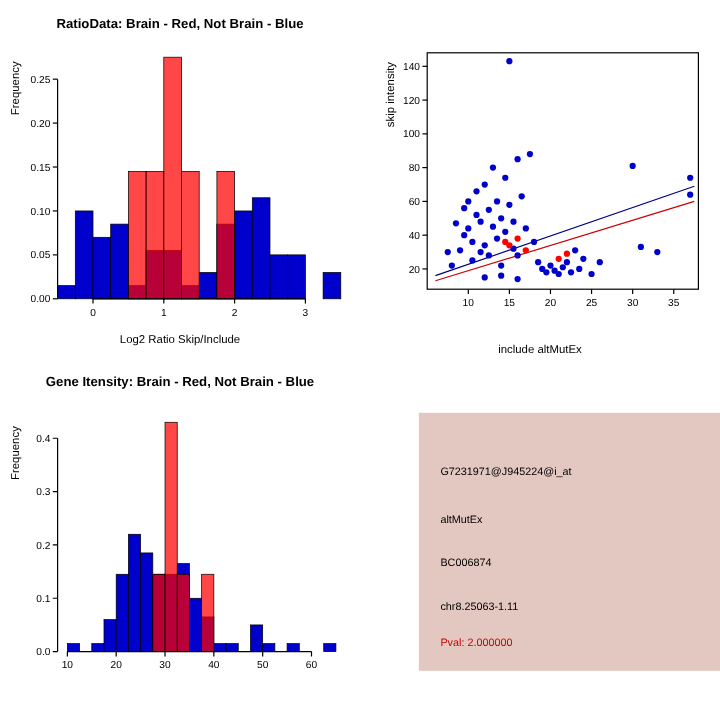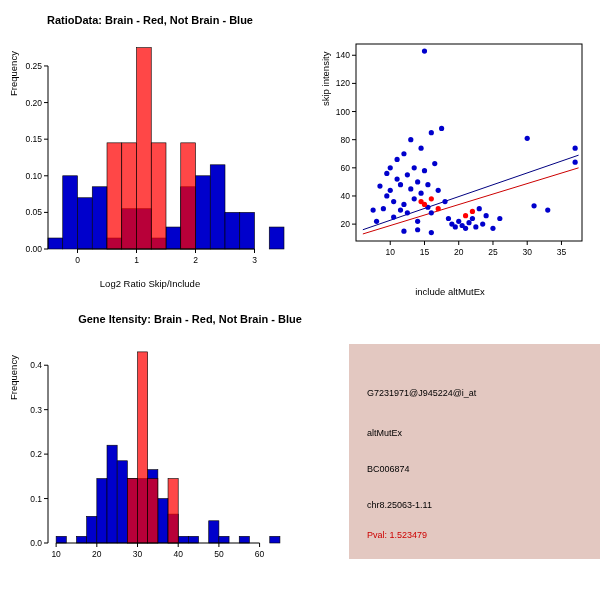--- a/index.html
+++ b/index.html
@@ -167,21 +167,21 @@
         <line x1="261.45454545454544" y1="211" x2="261.45454545454544" y2="215" stroke="#000" stroke-width="1"></line>
         <text x="261.45454545454544" y="225" text-anchor="middle" font-size="8.5" font-family="Liberation Sans, sans-serif" fill="#000">35</text>
       </svg>
     <div class="axlabel" style="position:absolute;left:0;top:280px;width:300px;">include altMutEx</div>
     <div style="position:absolute;left:20px;top:100px;">
         <div class="ylabel">skip intensity</div>
       </div>
   </div>
 
   <div class="panel" style="left:0;top:305px;width:300px;height:295px;">
-    <div class="ptitle" style="width:300px;margin-top:8px;padding-left:40px;">Gene Itensity: Brain - Red, Not Brain - Blue</div>
+    <div class="ptitle" style="width:300px;margin-top:8px;">Gene Itensity: Brain - Red, Not Brain - Blue</div>
     <svg id="svg3" width="300" height="250" style="position:absolute;left:0;top:24px;">
         <rect x="56.13793103448276" y="207.33333333333334" width="10.172413793103445" height="6.666666666666657" fill="#0000cc" stroke="#000" stroke-width="0.6" fill-opacity="1"></rect>
         <rect x="76.48275862068965" y="207.33333333333334" width="10.172413793103459" height="6.666666666666657" fill="#0000cc" stroke="#000" stroke-width="0.6" fill-opacity="1"></rect>
         <rect x="86.65517241379311" y="187.33333333333334" width="10.17241379310343" height="26.666666666666657" fill="#0000cc" stroke="#000" stroke-width="0.6" fill-opacity="1"></rect>
         <rect x="96.82758620689654" y="149.55555555555554" width="10.172413793103459" height="64.44444444444446" fill="#0000cc" stroke="#000" stroke-width="0.6" fill-opacity="1"></rect>
         <rect x="107" y="116.22222222222223" width="10.172413793103445" height="97.77777777777777" fill="#0000cc" stroke="#000" stroke-width="0.6" fill-opacity="1"></rect>
         <rect x="117.17241379310344" y="131.77777777777777" width="10.172413793103459" height="82.22222222222223" fill="#0000cc" stroke="#000" stroke-width="0.6" fill-opacity="1"></rect>
         <rect x="127.3448275862069" y="149.55555555555554" width="10.172413793103445" height="64.44444444444446" fill="#0000cc" stroke="#000" stroke-width="0.6" fill-opacity="1"></rect>
         <rect x="137.51724137931035" y="149.55555555555554" width="10.17241379310343" height="64.44444444444446" fill="#0000cc" stroke="#000" stroke-width="0.6" fill-opacity="1"></rect>
         <rect x="147.68965517241378" y="140.66666666666666" width="10.172413793103459" height="73.33333333333334" fill="#0000cc" stroke="#000" stroke-width="0.6" fill-opacity="1"></rect>
@@ -225,16 +225,16 @@
     <div style="position:absolute;left:8px;top:95px;">
         <div class="ylabel">Frequency</div>
       </div>
   </div>
 
   <div class="panel infobox" style="left:349px;top:344px;width:234px;height:215px;padding-left:20px;">
     <div class="infotext" style="position:absolute;left:18px;top:44px;">G7231971@J945224@i_at</div>
     <div class="infotext" style="position:absolute;left:18px;top:84px;">altMutEx</div>
     <div class="infotext" style="position:absolute;left:18px;top:120px;">BC006874</div>
     <div class="infotext" style="position:absolute;left:18px;top:156px;">chr8.25063-1.11</div>
-    <div class="infotext pval" style="position:absolute;left:18px;top:186px;">Pval: 1.523479</div>
+    <div class="infotext pval" style="position:absolute;left:18px;top:186px;">Pval: 2.000000</div>
   </div>
 
 </div>
 
 </body></html>

